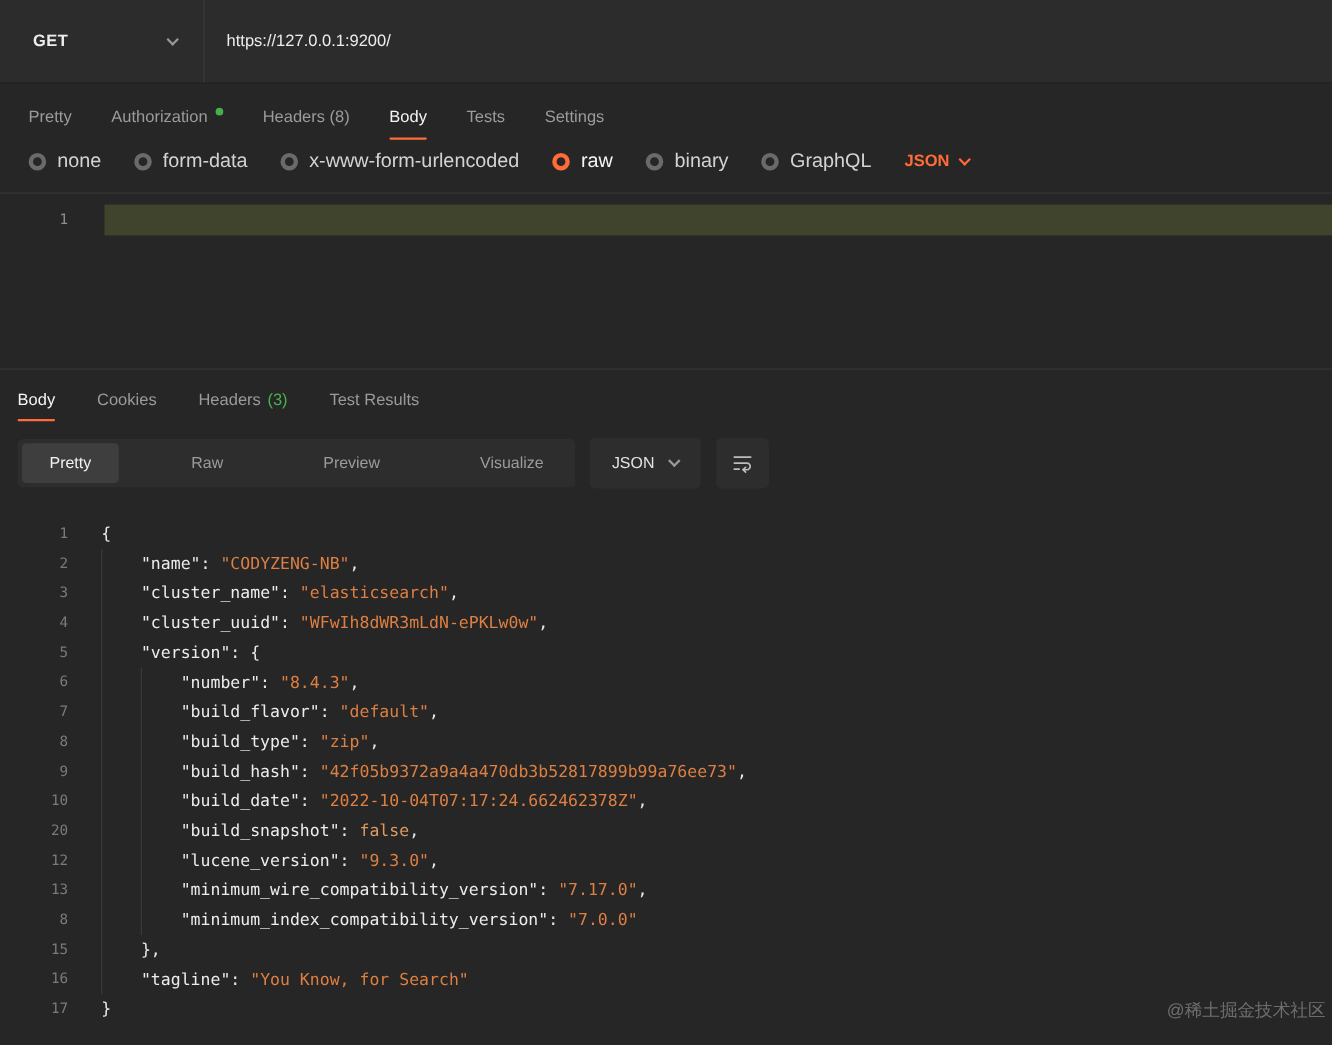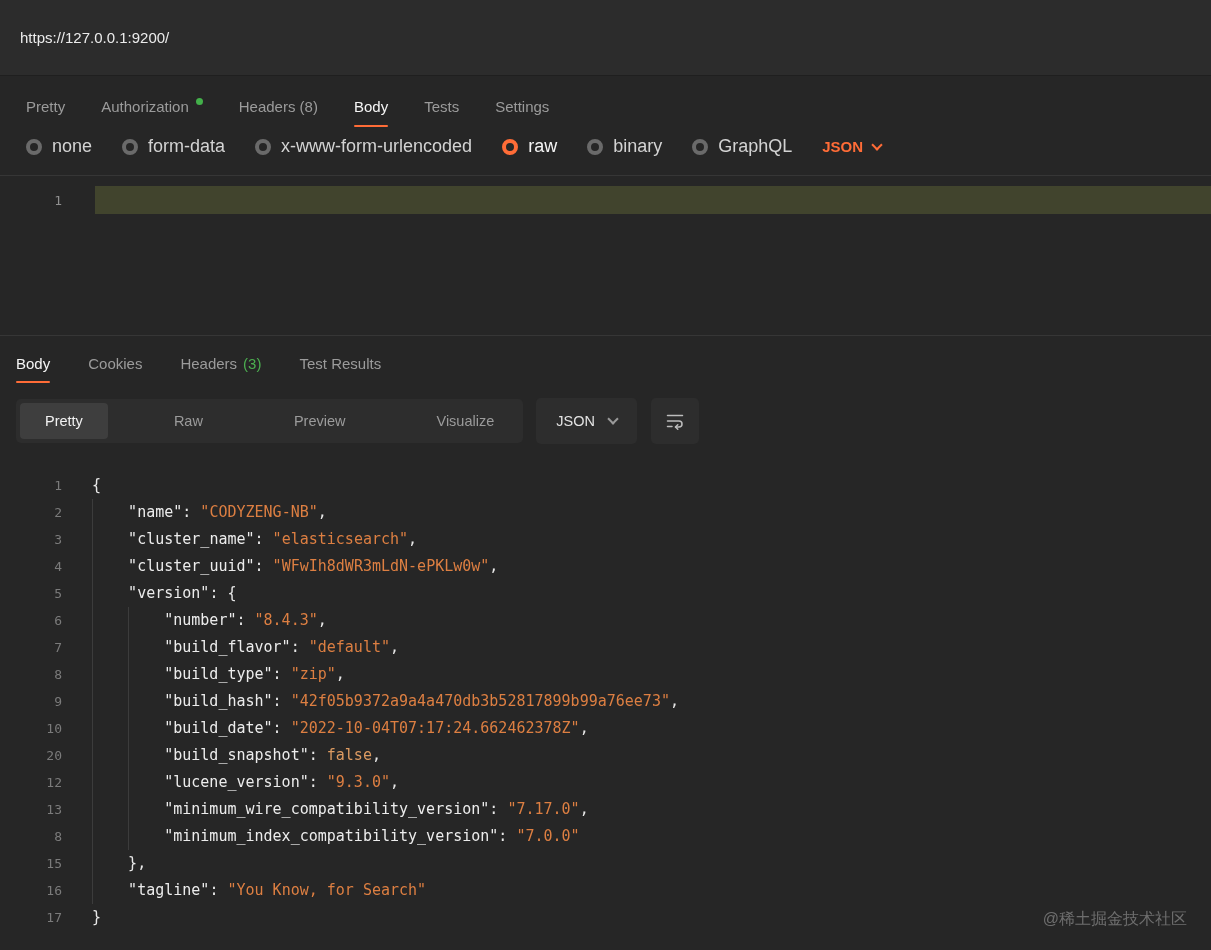--- a/index.html
+++ b/index.html
@@ -104,28 +104,32 @@
   .line-number { width: 62px; text-align: right; color: #7b7b7b; flex-shrink: 0; font-size: 13px; }
   .line-content { margin-left: 30px; display: flex; }
   .line-content span { white-space: pre; }
   .indent-guide { display: inline-block; width: 4ch; border-left: 1px solid #3c3c3c; flex-shrink: 0; }
   .tok-p { color: #e8e8e8; }
   .tok-k { color: #ececec; }
   .tok-s { color: #dd7f42; }
   .tok-a { color: #dd9b62; }
 
   
-  .watermark { position: absolute; right: 24px; bottom: 20px; color: #a8a8a8; opacity: .55; font-size: 16px; }
+  .watermark { position: absolute; right: 6px; bottom: 20px; color: #a8a8a8; opacity: .55; font-size: 16px; }
 </style>
 </head>
 <body>
 
 <div class="app">
 
   <div class="url-bar">
+    <div class="method-select">
+      <span class="method-label">GET</span>
+      <span class="chevron"></span>
+    </div>
     <div class="url-field">
       <span>https://127.0.0.1:9200/</span>
     </div>
   </div>
 
   <div class="req-tabs">
       <div class="tab">
         <span class="tab-label">Pretty</span>
       </div>
       <div class="tab">

